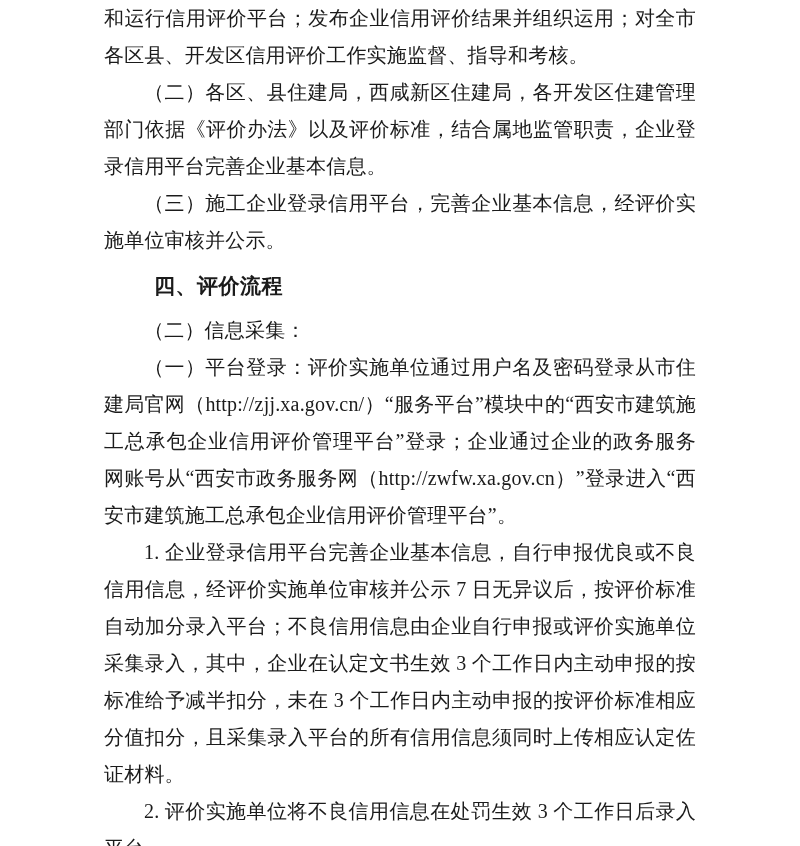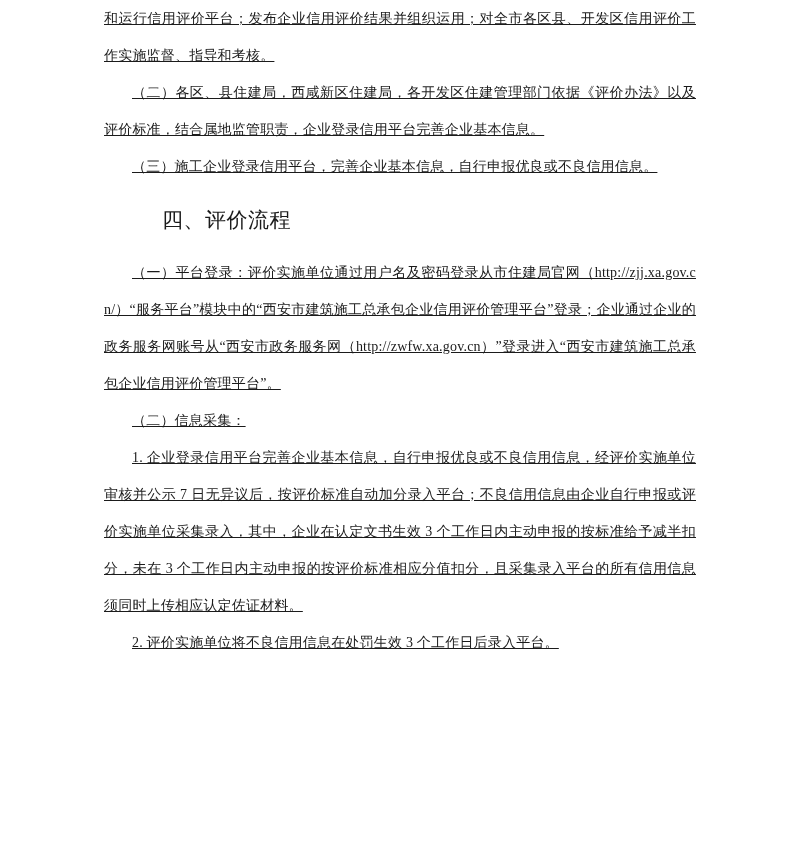--- a/index.html
+++ b/index.html
@@ -16,53 +16,52 @@
   .page {
     box-sizing: border-box;
     width: 800px;
     height: 846px;
     padding: 0 104px 0 104px;
     background: #ffffff;
     color: #1b1b1b;
   }
   .para {
     margin: 0;
-    font-size: 14px;
+    font-size: 20px;
     line-height: 37px;
     text-align: justify;
     text-indent: 2em;
     letter-spacing: 0.2px;
     word-break: break-all;
-    text-decoration: underline;
   }
   .para.no-indent {
     text-indent: 0;
   }
   .heading {
-    margin: 16px;
+    margin: 8px;
     font-size: 21px;
     line-height: 37px;
-    font-weight: normal;
+    font-weight: bold;
     text-indent: 2em;
     font-family: "Liberation Sans", "DejaVu Sans", sans-serif;
     letter-spacing: 0.5px;
   }
 </style>
 </head>
 <body>
 
 <div class="page">
   <p class="para no-indent">和运行信用评价平台；发布企业信用评价结果并组织运用；对全市各区县、开发区信用评价工作实施监督、指导和考核。</p>
 
   <p class="para">（二）各区、县住建局，西咸新区住建局，各开发区住建管理部门依据《评价办法》以及评价标准，结合属地监管职责，企业登录信用平台完善企业基本信息。</p>
 
-  <p class="para">（三）施工企业登录信用平台，完善企业基本信息，自行申报优良或不良信用信息。</p>
+  <p class="para">（三）施工企业登录信用平台，完善企业基本信息，经评价实施单位审核并公示。</p>
 
   <p class="heading">四、评价流程</p>
 
+  <p class="para">（二）信息采集：</p>
+
   <p class="para">（一）平台登录：评价实施单位通过用户名及密码登录从市住建局官网（http://zjj.xa.gov.cn/）“服务平台”模块中的“西安市建筑施工总承包企业信用评价管理平台”登录；企业通过企业的政务服务网账号从“西安市政务服务网（http://zwfw.xa.gov.cn）”登录进入“西安市建筑施工总承包企业信用评价管理平台”。</p>
-
-  <p class="para">（二）信息采集：</p>
 
   <p class="para">1. 企业登录信用平台完善企业基本信息，自行申报优良或不良信用信息，经评价实施单位审核并公示 7 日无异议后，按评价标准自动加分录入平台；不良信用信息由企业自行申报或评价实施单位采集录入，其中，企业在认定文书生效 3 个工作日内主动申报的按标准给予减半扣分，未在 3 个工作日内主动申报的按评价标准相应分值扣分，且采集录入平台的所有信用信息须同时上传相应认定佐证材料。</p>
 
   <p class="para">2. 评价实施单位将不良信用信息在处罚生效 3 个工作日后录入平台。</p>
 </div>
 
 </body></html>

